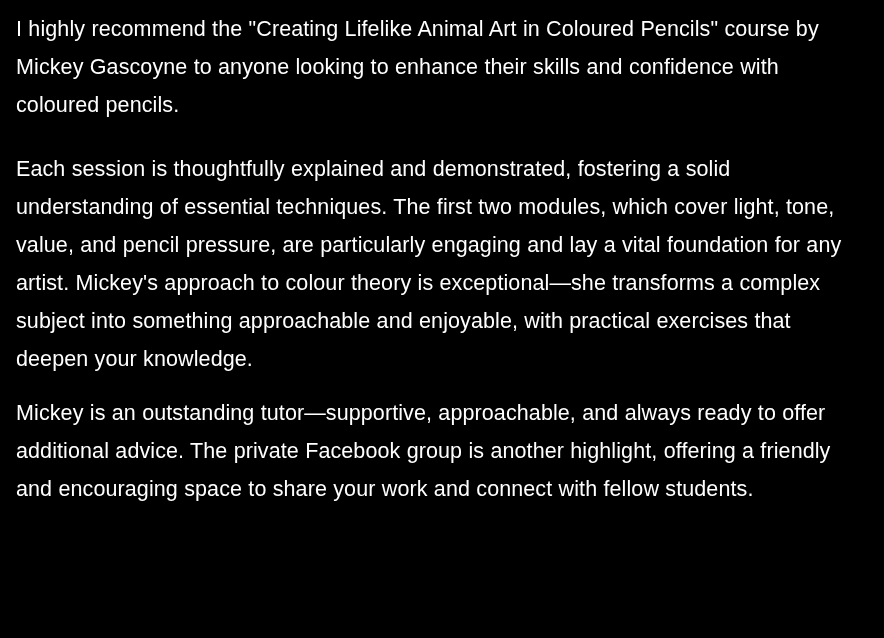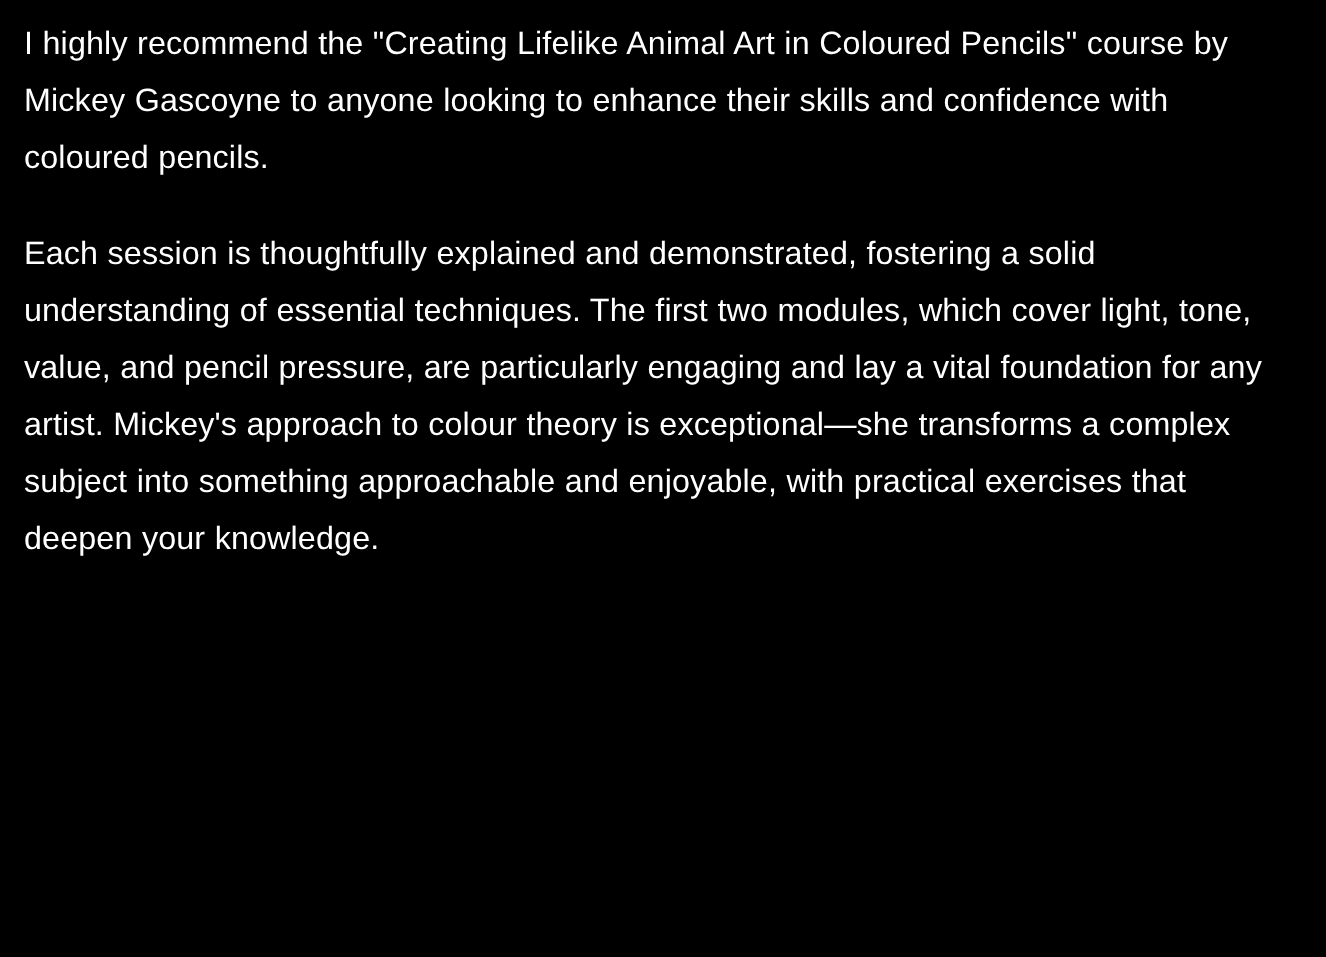--- a/index.html
+++ b/index.html
@@ -33,13 +33,14 @@
   .para-2 {
     margin-bottom: 16px;
   }
 </style>
 </head>
 <body>
 
 <div class="review">
   <p class="para para-1">I highly recommend the "Creating Lifelike Animal Art in Coloured Pencils" course by Mickey Gascoyne to anyone looking to enhance their skills and confidence with coloured pencils.</p>
   <p class="para para-2">Each session is thoughtfully explained and demonstrated, fostering a solid understanding of essential techniques. The first two modules, which cover light, tone, value, and pencil pressure, are particularly engaging and lay a vital foundation for any artist. Mickey's approach to colour theory is exceptional—she transforms a complex subject into something approachable and enjoyable, with practical exercises that deepen your knowledge.</p>
+  <p class="para para-3">Mickey is an outstanding tutor—supportive, approachable, and always ready to offer additional advice. The private Facebook group is another highlight, offering a friendly and encouraging space to share your work and connect with fellow students.</p>
 </div>
 
 </body></html>

